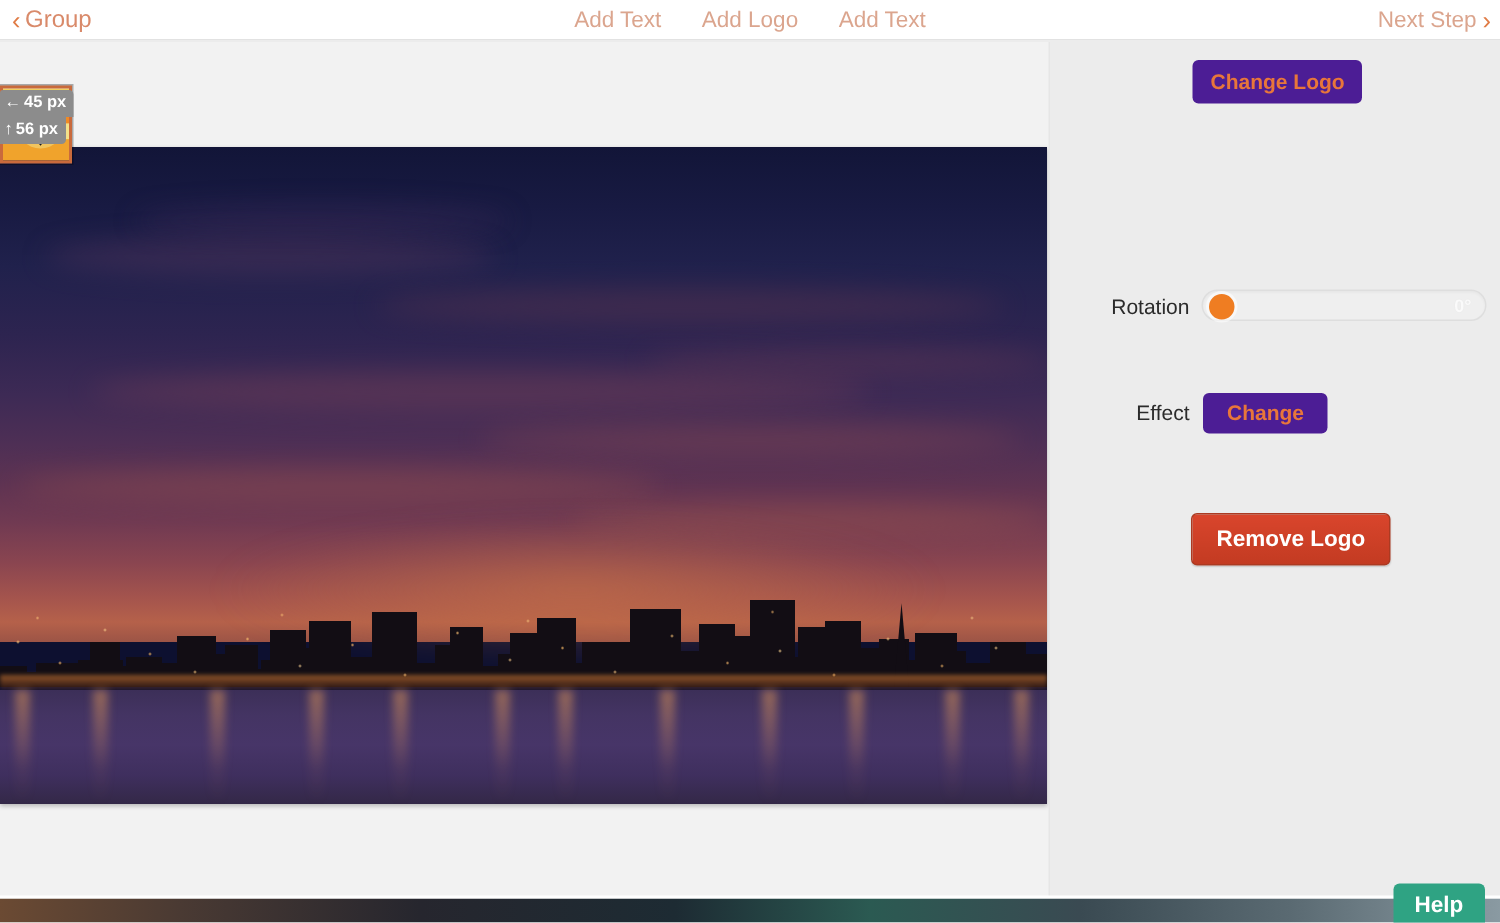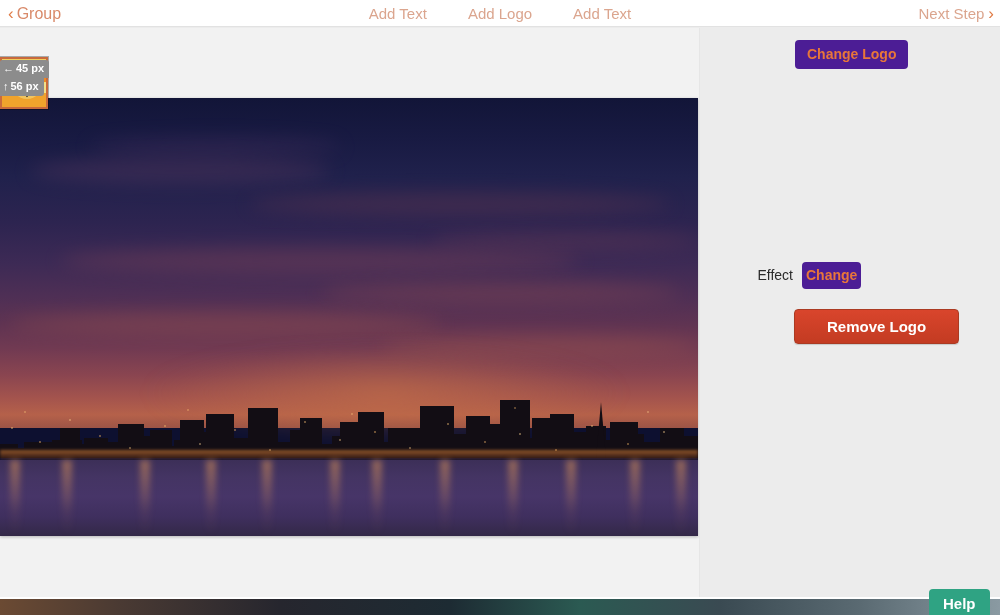--- a/index.html
+++ b/index.html
@@ -46,21 +46,21 @@
     line-height: 1;
     font-weight: 400;
   }
   .nav-center {
     position: absolute;
     left: 0; top: 0;
     width: 1000px; height: 27px;
     display: flex;
     justify-content: center;
     align-items: center;
-    gap: 41px;
+    gap: 27px;
     pointer-events: none;
   }
   .nav-center > * { pointer-events: auto; }
   .nav-link {
     color: #dba58e;
     font-size: 15px;
     cursor: pointer;
     white-space: nowrap;
   }
   .nav-next {
@@ -312,21 +312,21 @@
     border-radius: 4px;
     font-family: "Liberation Sans", sans-serif;
     font-size: 14px;
     font-weight: bold;
     padding: 6px 12px;
     cursor: pointer;
     line-height: 1.2;
   }
   .btn-change-logo { color: #e8763a; }
   .btn-remove-bg   { color: #8a8a8a; }
-  .btn-effect      { color: #e8763a; font-size: 14px; padding: 5px 4px; }
+  .btn-effect      { color: #e8763a; font-size: 14px; padding: 5px 16px; }
 
   .row-label {
     font-size: 14px;
     color: #2b2b2b;
     text-align: right;
     white-space: nowrap;
   }
 
   .slider {
     position: relative;
@@ -370,23 +370,24 @@
   }
 
   .btn-remove-logo {
     background: linear-gradient(to bottom, #d9452c, #c33b22);
     color: #ffffff;
     border: 1px solid #ab3a22;
     border-radius: 4px;
     font-family: "Liberation Sans", sans-serif;
     font-size: 15px;
     font-weight: bold;
-    padding: 8px 32px;
+    padding: 8px 16px;
     cursor: pointer;
     box-shadow: 0 1px 1px rgba(0,0,0,.15);
+    margin-top: 33px;
   }
 
   .btn-help {
     position: absolute;
     left: 929px; top: 589px;
     background: #2fa383;
     color: #ffffff;
     border: none;
     border-radius: 4px 4px 0 0;
     font-family: "Liberation Sans", sans-serif;
@@ -546,20 +547,27 @@
 
   <div class="panel">
 
     <div class="panel-row" style="left:94px; top:12px;">
       <button class="btn-grey btn-change-logo">Change Logo</button>
     </div>
 
 
 
 
+    <div class="panel-row" style="left:0px; top:165px; width:290px;">
+      <span class="row-label" style="width:92px;">Rotation</span>
+      <div class="slider" style="margin-left:8px;">
+        <span class="knob" id="knob-rotation" style="left: 3.71px;"></span>
+        <span class="sval">0°</span>
+      </div>
+    </div>
 
 
     <div class="panel-row" style="left:0px; top:234px; width:290px;">
       <span class="row-label" style="width:92px;">Effect</span>
       <button class="btn-grey btn-effect" style="margin-left:9px;">Change</button>
     </div>
 
     <div class="panel-row" style="left:93px; top:281px;">
       <button class="btn-remove-logo">Remove Logo</button>
     </div>

